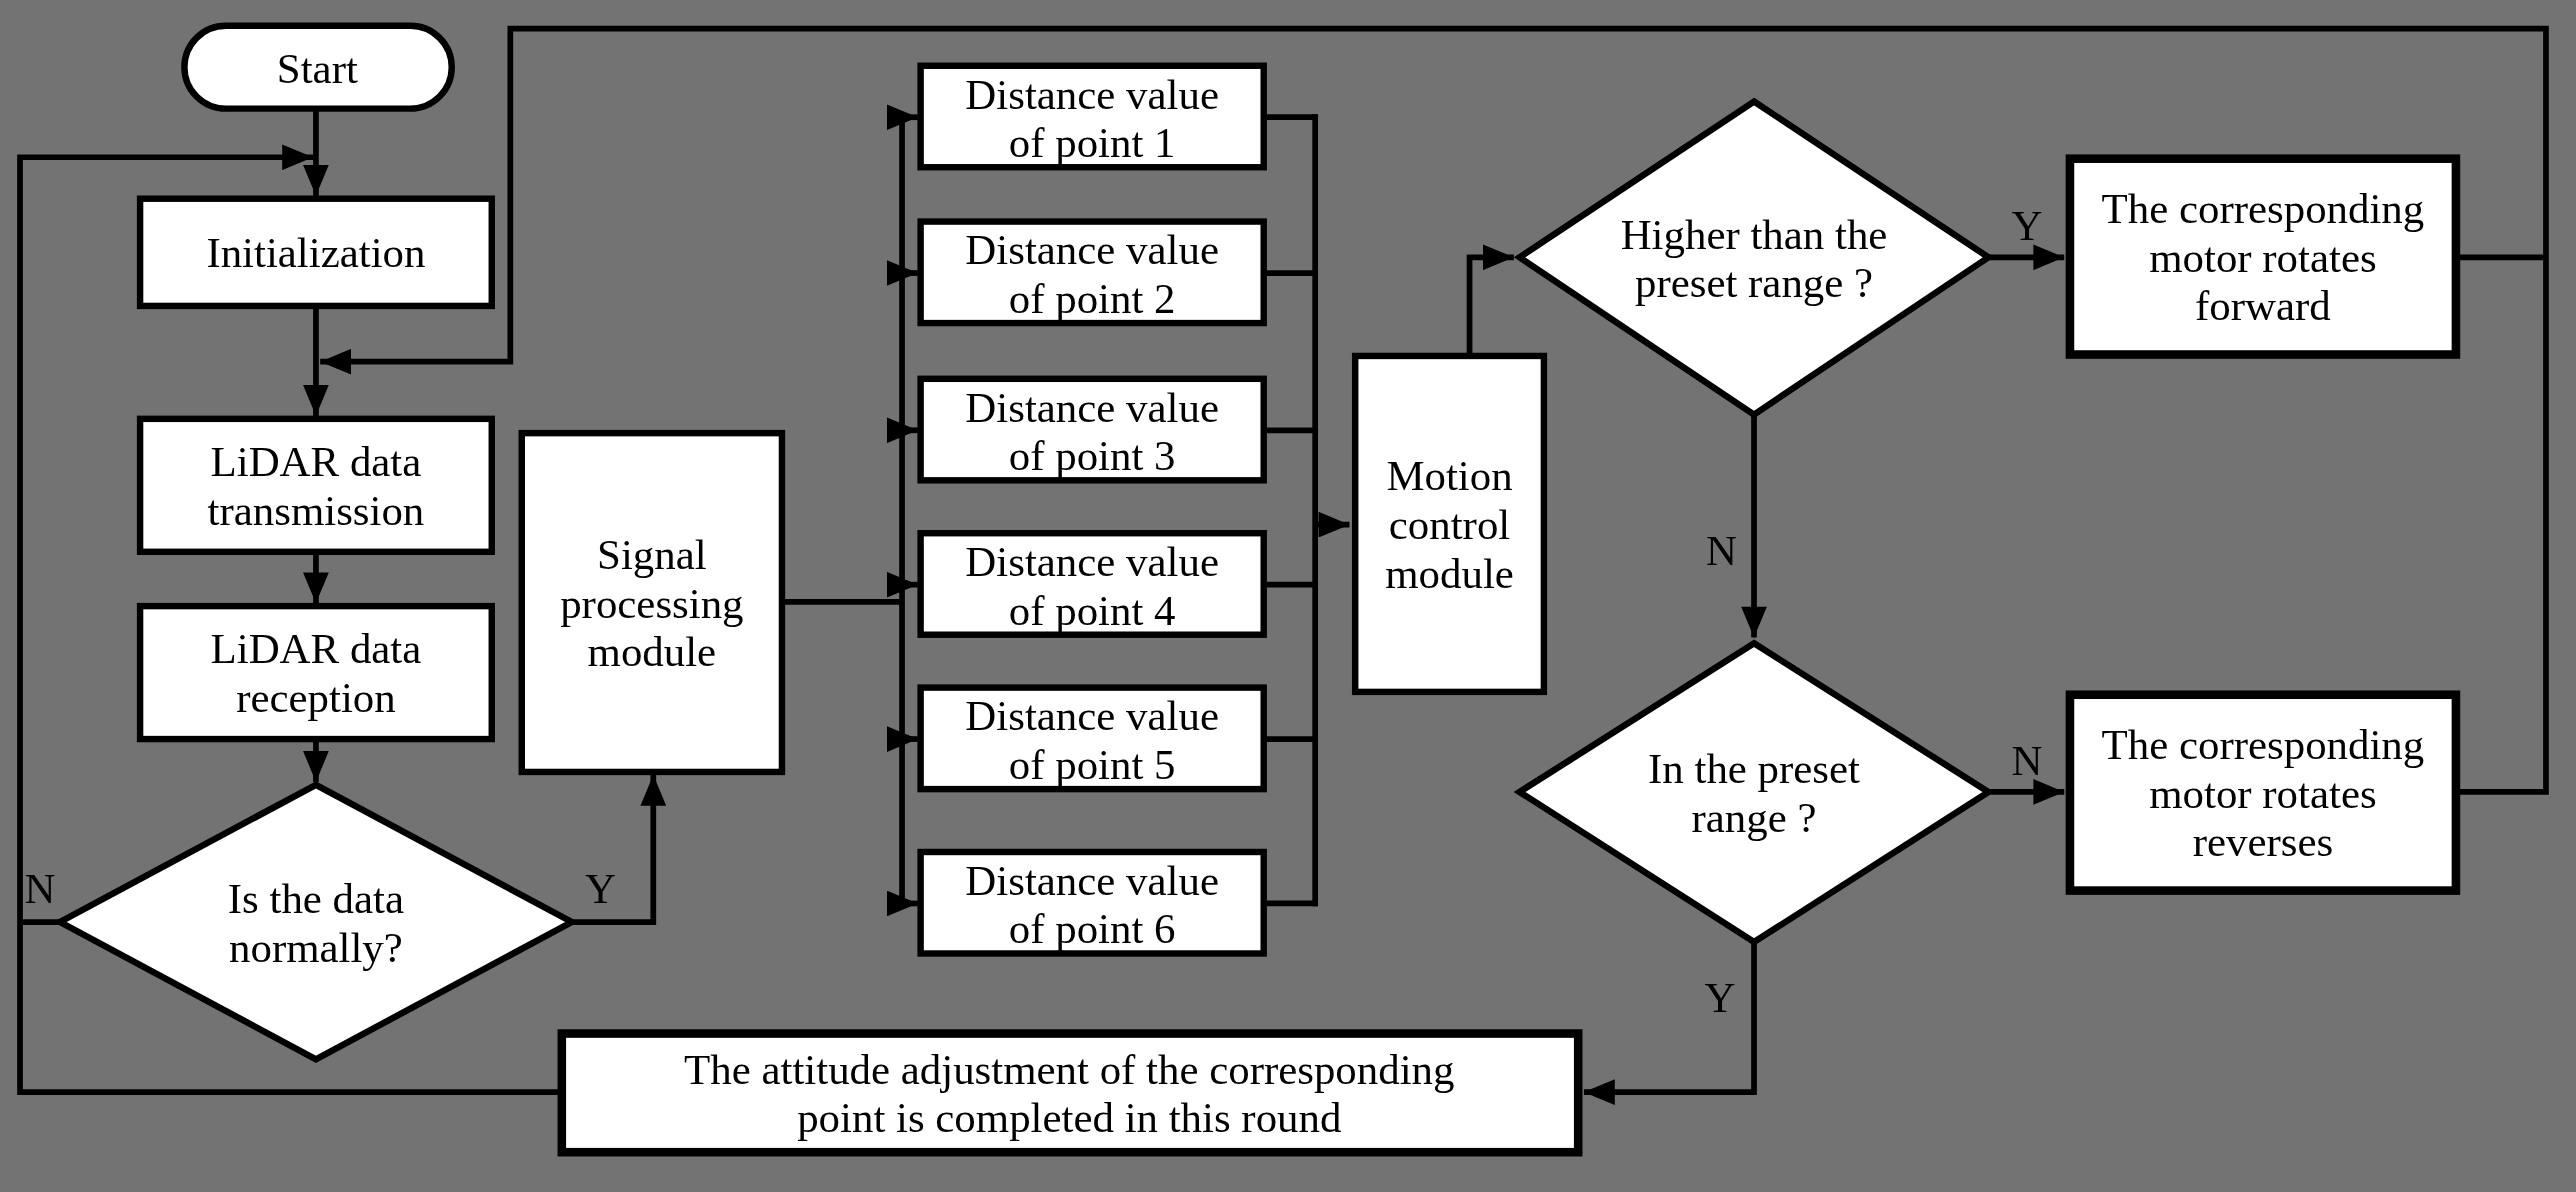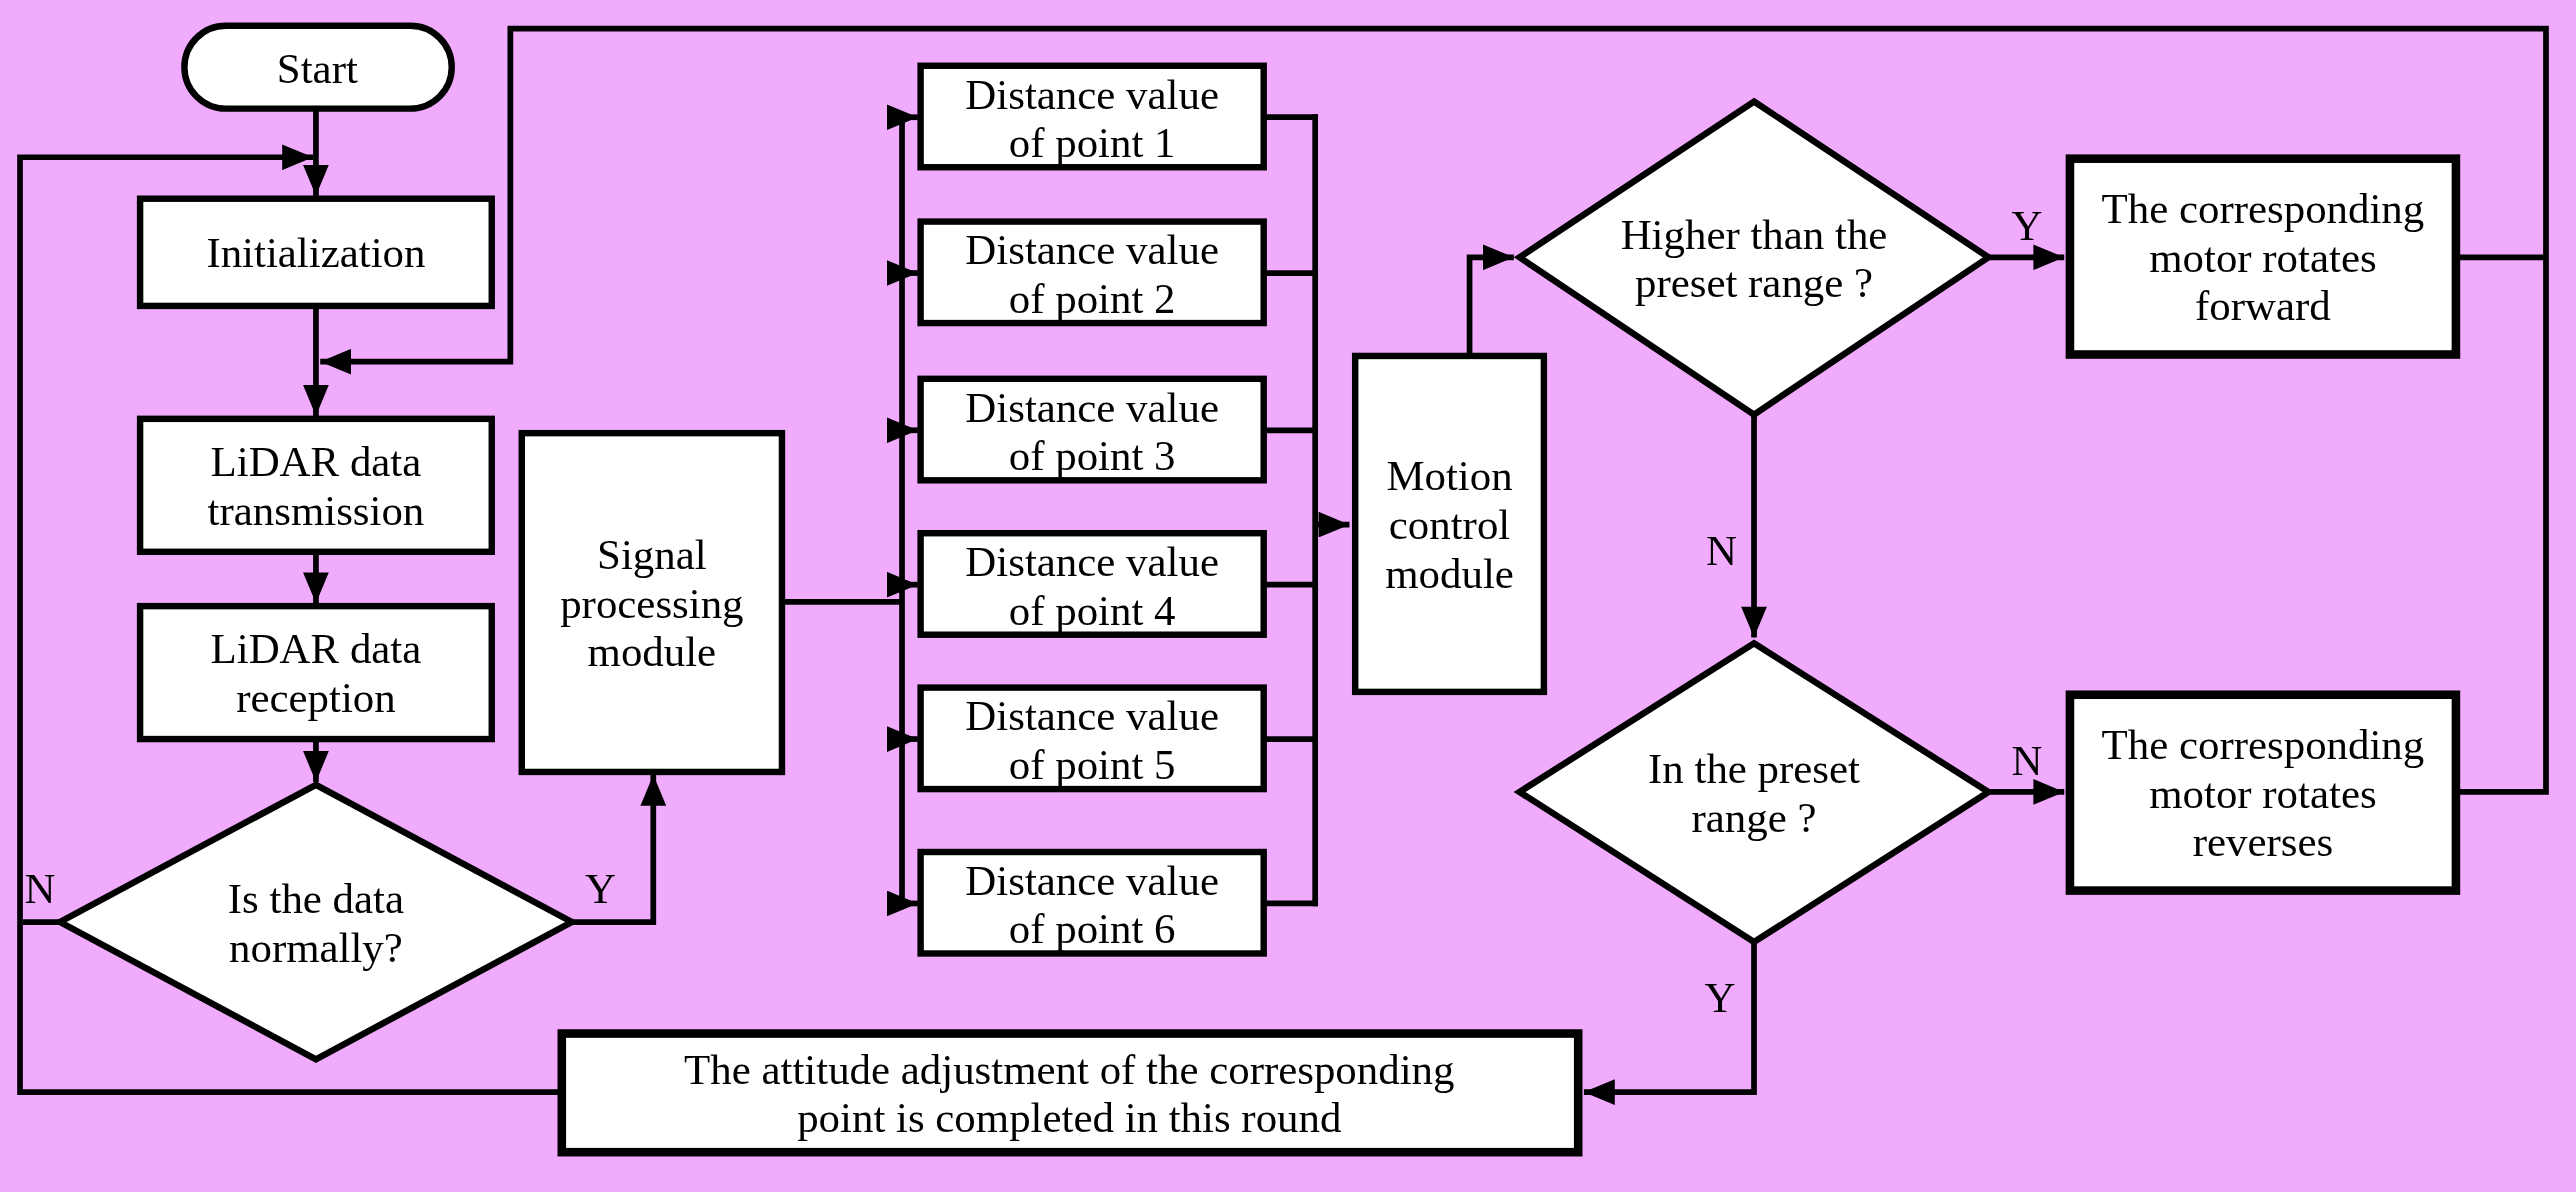--- a/index.html
+++ b/index.html
@@ -2,21 +2,21 @@
 <html style="font-size:11.4px"><head>
 <meta charset="utf-8">
 <style>
   html, body {
     margin: 0;
     padding: 0;
     background: #ffffff;
   }
   .flowchart-wrap {
     width: 100%;
-    background: #f0abfc;
+    background: #737373;
   }
   svg {
     display: block;
     width: 100%;
     height: auto;
   }
   text {
     font-family: "Liberation Serif", "DejaVu Serif", serif;
     font-size: 30px;
     fill: #000000;

